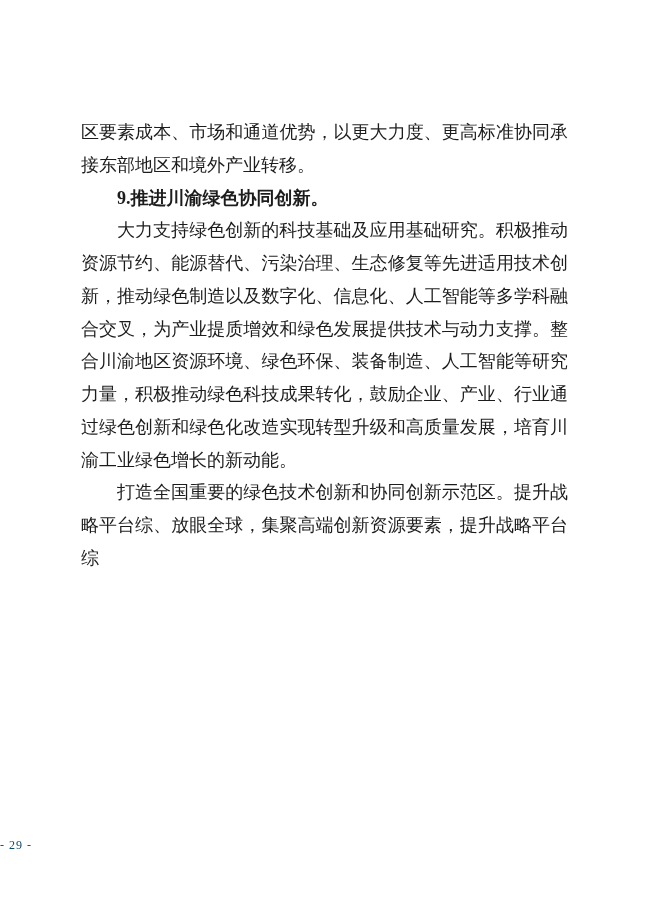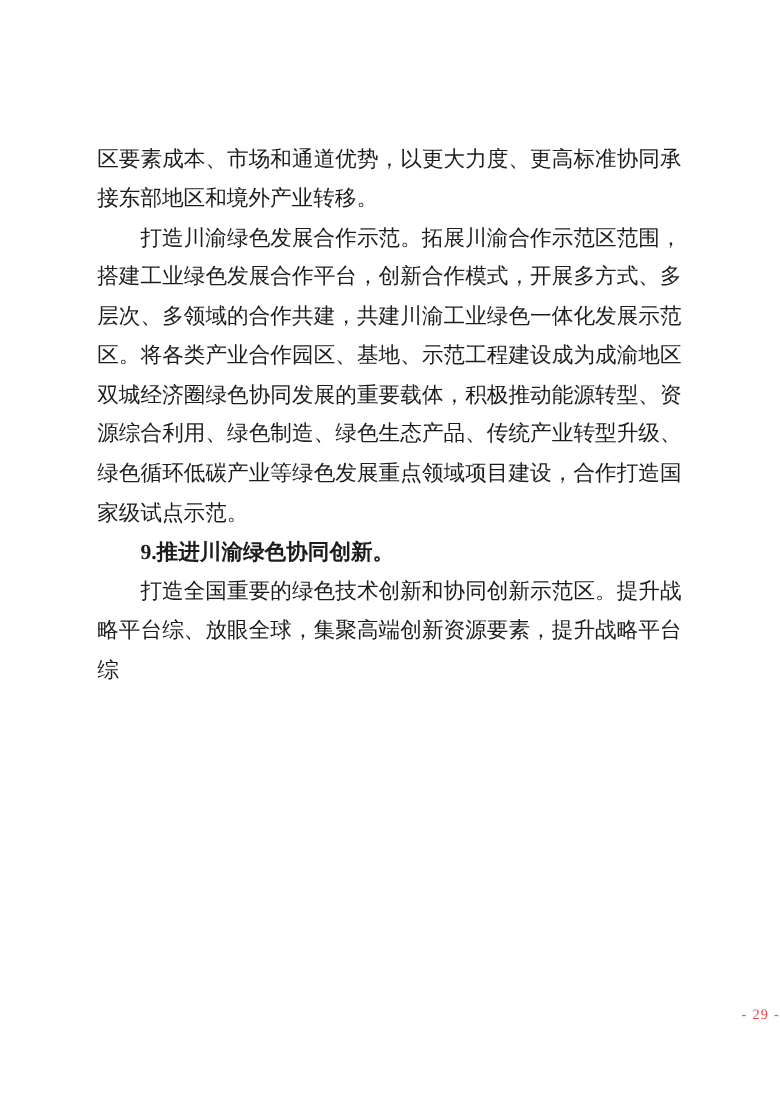--- a/index.html
+++ b/index.html
@@ -43,34 +43,34 @@
     text-indent: 36px;
   }
   .text-block p.heading {
     font-weight: bold;
   }
   .page-footer {
     position: absolute;
     top: 838px;
     left: 0;
     width: 650px;
-    text-align: right;
+    text-align: left;
     font-size: 12px;
     line-height: 14px;
-    color: #ef4444;
+    color: #0c4a6e;
     letter-spacing: 1px;
   }
 </style>
 </head>
 <body>
 
 <div class="page">
 
   <div class="text-block">
     <p>区要素成本、市场和通道优势，以更大力度、更高标准协同承接东部地区和境外产业转移。</p>
-    <p class="indent">打造川渝绿色发展合作示范。拓展川渝合作示范区范围，搭建工业绿色发展合作平台，创新合作模式，开展多方式、多层次、多领域的合作共建，共建川渝工业绿色一体化发展示范区。将各类产业合作园区、基地、示范工程建设成为成渝地区双城经济圈绿色协同发展的重要载体，积极推动能源转型、资源综合利用、绿色制造、绿色生态产品、传统产业转型升级、绿色循环低碳产业等绿色发展重点领域项目建设，合作打造国家级试点示范。</p>
     <p class="indent heading">9.推进川渝绿色协同创新。</p>
+    <p class="indent">大力支持绿色创新的科技基础及应用基础研究。积极推动资源节约、能源替代、污染治理、生态修复等先进适用技术创新，推动绿色制造以及数字化、信息化、人工智能等多学科融合交叉，为产业提质增效和绿色发展提供技术与动力支撑。整合川渝地区资源环境、绿色环保、装备制造、人工智能等研究力量，积极推动绿色科技成果转化，鼓励企业、产业、行业通过绿色创新和绿色化改造实现转型升级和高质量发展，培育川渝工业绿色增长的新动能。</p>
     <p class="indent">打造全国重要的绿色技术创新和协同创新示范区。提升战略平台综、放眼全球，集聚高端创新资源要素，提升战略平台综</p>
   </div>
 
   <div class="page-footer">- 29 -</div>
 
 </div>
 
 </body></html>

